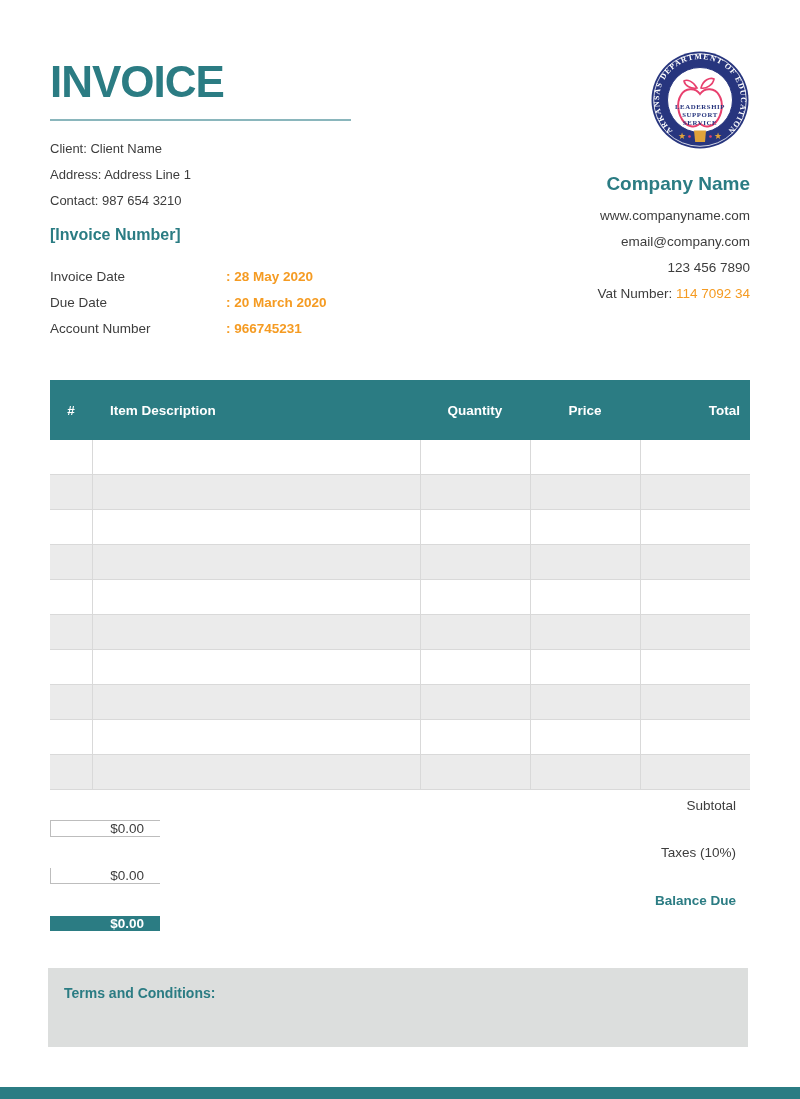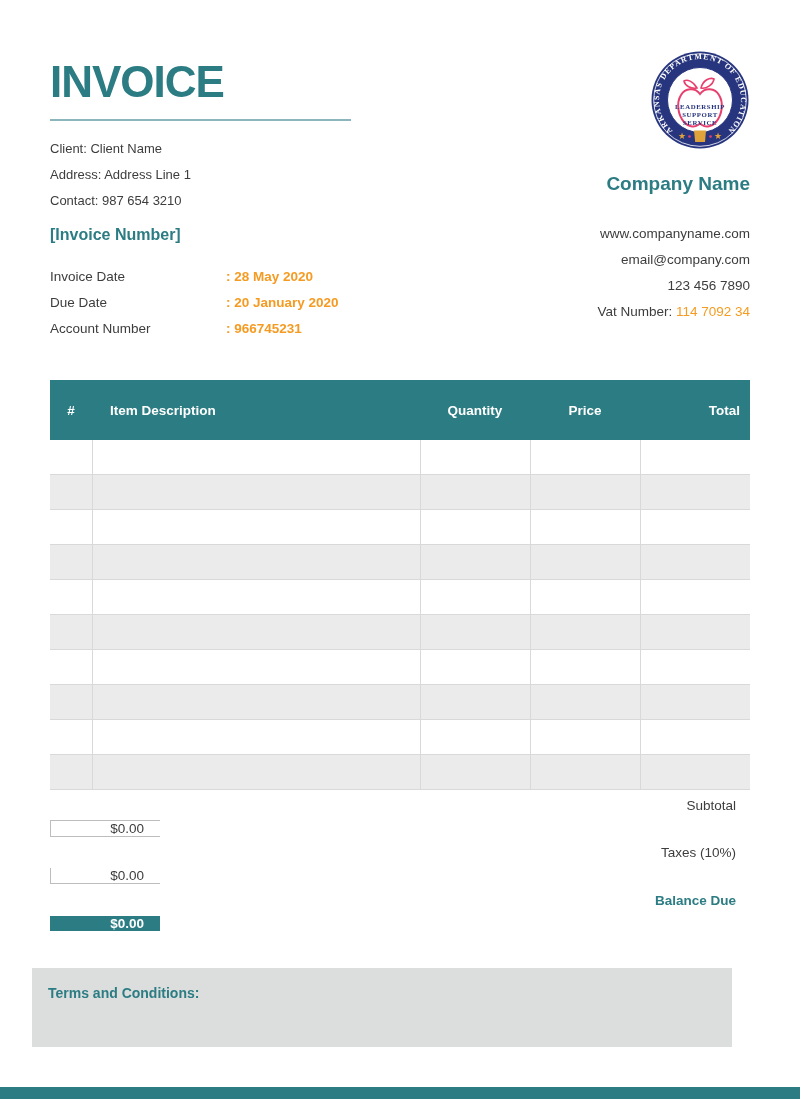--- a/index.html
+++ b/index.html
@@ -30,21 +30,21 @@
   .ring-text{fill:#ffffff;font-family:"Liberation Serif",serif;font-size:8px;letter-spacing:1.1px;font-weight:bold;}
   .star{fill:var(--gold);font-size:9px;}
   .state-shape{fill:var(--gold);}
   .ring-dot{fill:var(--apple-red);}
   .apple{fill:none;stroke:var(--apple-red);stroke-width:2;stroke-linecap:round;}
   .leaf{fill:none;stroke:var(--apple-red);stroke-width:1.6;stroke-linecap:round;}
   .inner-text{fill:var(--navy);font-family:"Liberation Serif",serif;font-weight:bold;
               font-size:6.8px;letter-spacing:0.6px;text-anchor:middle;}
 
   .company-block{position:absolute;right:50px;top:172px;text-align:right;font-size:13.5px;line-height:26px;}
-  .company-name{font-size:19px;font-weight:bold;color:var(--teal);line-height:24px;margin-bottom:25px;}
+  .company-name{font-size:19px;font-weight:bold;color:var(--teal);line-height:24px;margin-bottom:7px;}
   .company-block .accent{color:var(--orange);}
 
   .items-table{position:absolute;left:50px;top:380px;width:700px;font-size:13.5px;}
   .thead{display:flex;height:60px;background:var(--teal);color:#fff;font-weight:bold;align-items:center;}
   .trow-body{display:flex;height:35px;background:#fff;border-bottom:1px solid var(--border);}
   .trow-body.alt{background:var(--row-alt);}
   .cell{height:100%;display:flex;align-items:center;}
   .col-0{width:42px;justify-content:center;}
   .col-1{width:328px;padding-left:18px;}
   .col-2{width:110px;justify-content:center;}
@@ -54,21 +54,21 @@
 
   .totals{position:absolute;left:50px;top:790px;width:700px;font-size:13.5px;}
   .totals-row{display:flex;height:47px;flex-direction:column;}
   .totals-label{flex:1;display:flex;align-items:center;justify-content:flex-end;padding-right:14px;color:var(--text);}
   .totals-value{width:110px;display:flex;align-items:center;justify-content:flex-end;padding-right:16px;
                 background:#fff;border-left:1px solid var(--border-dark);border-bottom:1px solid var(--border-dark);}
   .totals-row:first-child .totals-value{border-top:1px solid var(--border-dark);}
   .totals-row.emphasis .totals-label{color:var(--teal);font-weight:bold;}
   .totals-row.emphasis .totals-value{background:var(--teal);color:#fff;font-weight:bold;border:none;}
 
-  .terms-box{position:absolute;left:32px;top:968px;width:700px;height:79px;background:var(--terms-bg);}
+  .terms-box{position:absolute;left:48px;top:968px;width:700px;height:79px;background:var(--terms-bg);}
   .terms-title{position:absolute;left:16px;top:17px;font-size:14px;font-weight:bold;color:var(--teal);}
 
   .footer-bar{position:absolute;left:0;top:1087px;width:800px;height:12px;background:var(--teal);}
 </style>
 </head>
 <body>
 
 <div class="page">
 
   <div class="title">INVOICE</div>
@@ -82,21 +82,21 @@
 
   <div class="invoice-number">[Invoice Number]</div>
 
   <div class="fields">
     <div class="field-row">
       <div class="field-label">Invoice Date</div>
       <div class="field-value">: 28 May 2020</div>
     </div>
     <div class="field-row">
       <div class="field-label">Due Date</div>
-      <div class="field-value">: 20 January 2020</div>
+      <div class="field-value">: 20 March 2020</div>
     </div>
     <div class="field-row">
       <div class="field-label">Account Number</div>
       <div class="field-value">: 966745231</div>
     </div>
   </div>
 
   <div class="logo">
     <svg viewBox="0 0 100 100" width="100" height="100">
       <circle class="ring-base" cx="50" cy="50" r="48.5"></circle>

